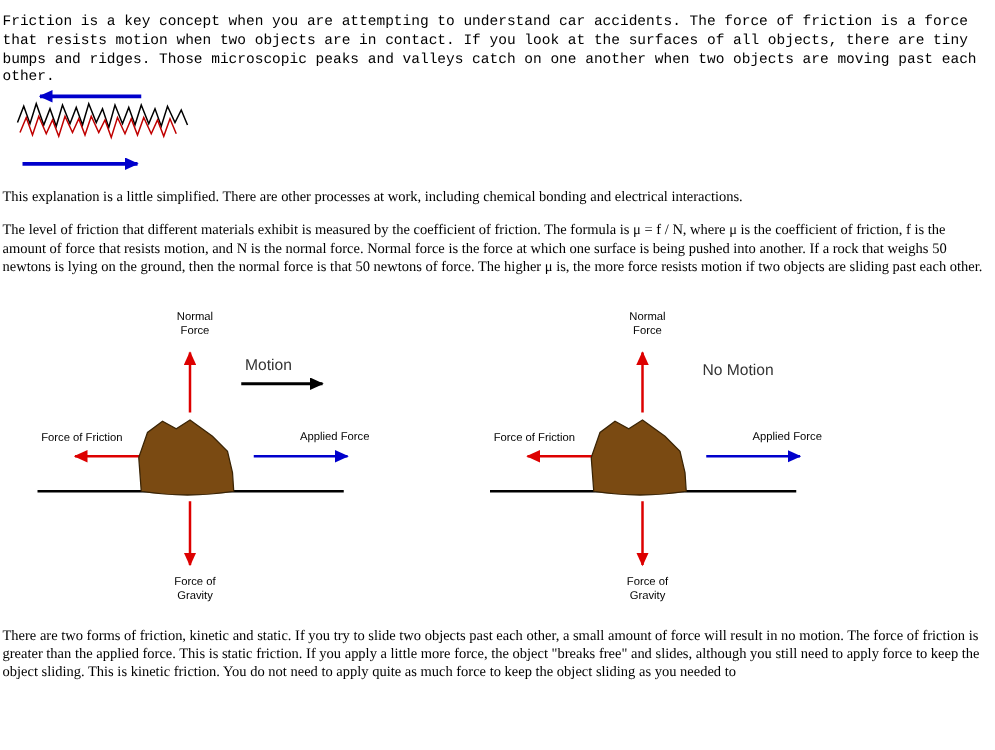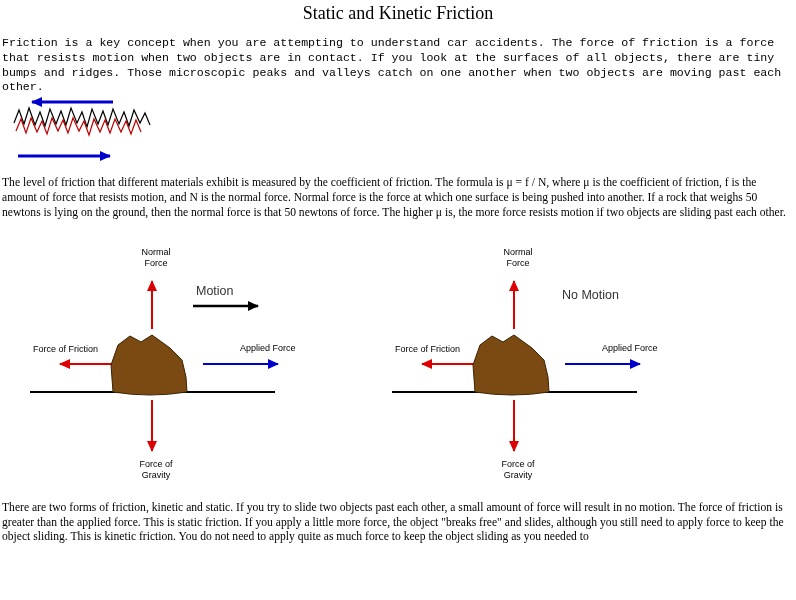--- a/index.html
+++ b/index.html
@@ -23,36 +23,36 @@
   .lbl { font-family: "Liberation Sans", sans-serif; font-size: 9px; fill: #000; }
   .mid { text-anchor: middle; }
   .end { text-anchor: end; }
   .motion-lbl { font-family: "Liberation Sans", sans-serif; font-size: 12.5px; fill: #333; }
 </style>
 </head>
 <body>
 
 <div class="page">
 
-  <h1 class="title">Static and Kinetic Friction</h1>
 
   <p class="body-text no-bottom">Friction is a key concept when you are attempting to understand car accidents. The force of friction is a force that resists motion when two objects are in contact. If you look at the surfaces of all objects, there are tiny bumps and ridges. Those microscopic peaks and valleys catch on one another when two objects are moving past each other.</p>
 
   <svg class="zigzag" width="150" height="70" viewBox="0 0 150 70">
     <defs>
       <marker id="mzb" markerWidth="12" markerHeight="10" refX="10" refY="5" orient="auto" markerUnits="userSpaceOnUse">
         <path d="M0,0 L11,5 L0,10 Z" fill="#0000cc"></path>
       </marker>
     </defs>
     <line x1="101" y1="7" x2="20" y2="7" stroke-width="3" marker-end="url(#mzb)" stroke="#0000cc"></line>
     <polyline points="2,28 7,15 12,29 17,13 23,30 28,17 33,31 38,14 44,29 49,16 54,30 59,13 65,28 70,17 75,32 80,14 86,29 91,16 96,30 101,14 107,29 112,17 117,31 122,15 128,28 133,18 138,30" fill="none" stroke-width="1.2" stroke="#000000"></polyline>
     <polyline points="4,36 9,24 14,38 19,23 25,37 30,26 35,39 40,23 46,36 51,25 56,38 61,23 67,36 72,26 77,40 82,24 88,37 93,25 98,38 103,24 109,37 114,26 119,39 124,25 129,37" fill="none" stroke-width="1.2" stroke="#c00000"></polyline>
     <line x1="6" y1="61" x2="98" y2="61" stroke-width="3" marker-end="url(#mzb)" stroke="#0000cc"></line>
   </svg>
 
+  <p class="body-text">This explanation is a little simplified. There are other processes at work, including chemical bonding and electrical interactions.</p>
 
   <p class="body-text">The level of friction that different materials exhibit is measured by the coefficient of friction. The formula is μ = f / N, where μ is the coefficient of friction, f is the amount of force that resists motion, and N is the normal force. Normal force is the force at which one surface is being pushed into another. If a rock that weighs 50 newtons is lying on the ground, then the normal force is that 50 newtons of force. The higher μ is, the more force resists motion if two objects are sliding past each other.</p>
 
   <div class="diagram-row">
 
     <svg width="360" height="245" viewBox="0 0 360 245">
       <defs>
         <marker id="mr1" markerWidth="12" markerHeight="10" refX="10" refY="5" orient="auto" markerUnits="userSpaceOnUse">
           <path d="M0,0 L11,5 L0,10 Z" fill="#dd0000"></path>
         </marker>

